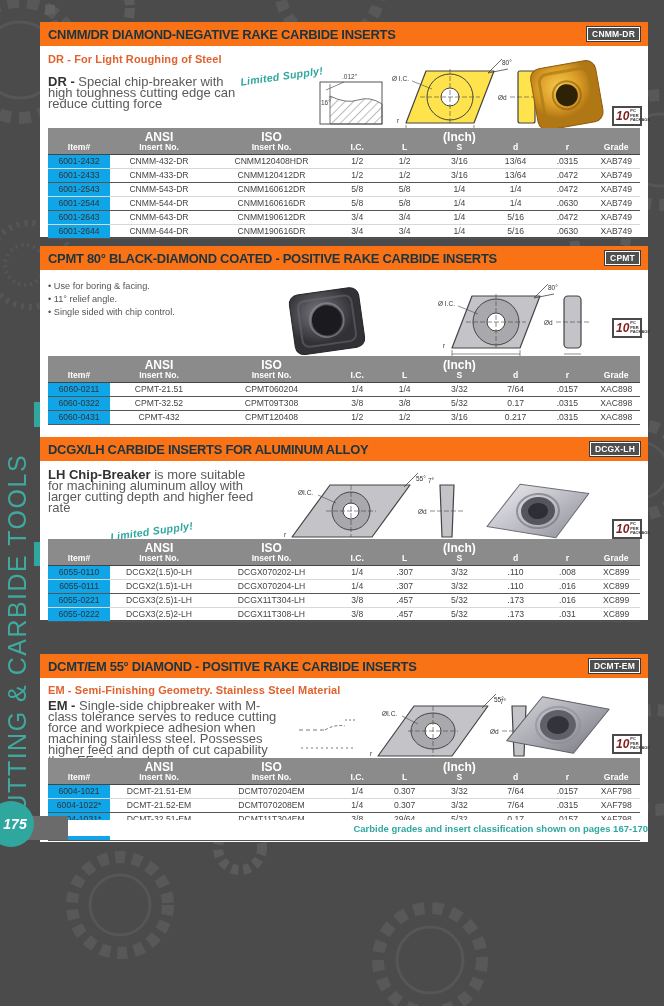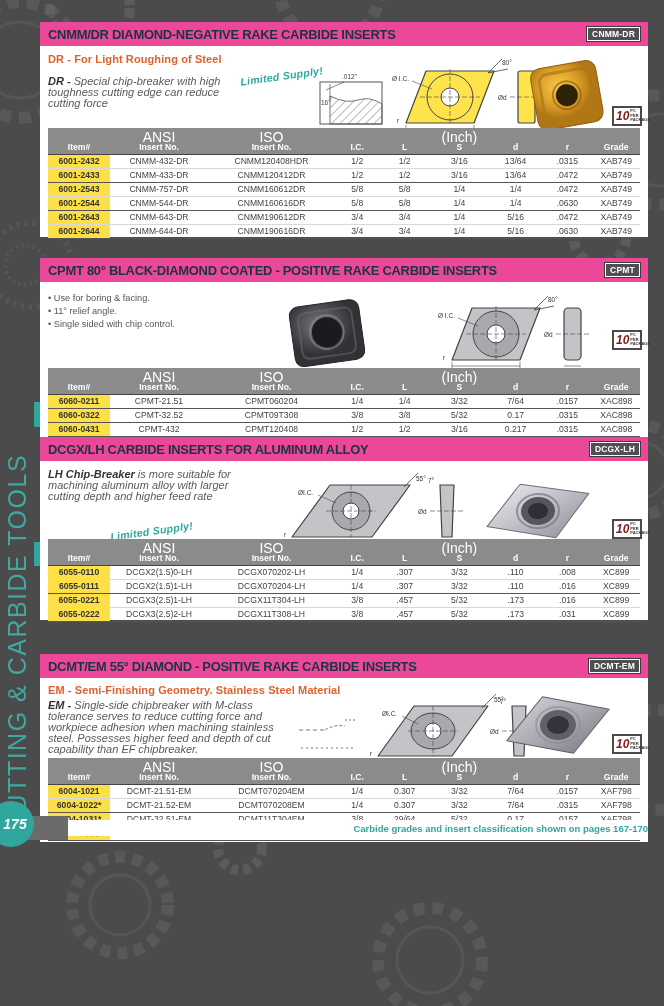--- a/index.html
+++ b/index.html
@@ -8,61 +8,61 @@
     background:#4b4b4b;
     font-family:"Liberation Sans", sans-serif;
   }
   
   .bg-decor{position:absolute;inset:0;pointer-events:none;}
   
   .card{
     position:absolute;left:40px;width:608px;background:#ffffff;
   }
   .bar{
-    position:absolute;left:0;top:0;width:100%;height:24px;background:#ec4899;
+    position:absolute;left:0;top:0;width:100%;height:24px;background:#f97316;
     display:flex;align-items:center;justify-content:space-between;box-sizing:border-box;
     padding:0 8px;
   }
   .bar-title{
     font-weight:bold;font-size:13.5px;color:#1c3340;letter-spacing:-0.3px;
     transform:scaleX(0.96);transform-origin:left center;white-space:nowrap;
   }
   .bar-badge{
     background:#4f4f4f;border:1.5px solid #ffffff;color:#ffffff;
     font-weight:bold;font-size:8.5px;padding:1px 4px;letter-spacing:0.2px;
     box-shadow:0 0 0 1px #3a3a3a;
   }
   .sub-orange{
     position:absolute;font-weight:bold;font-size:11px;color:#e0622f;letter-spacing:0.1px;white-space:nowrap;
   }
   .desc{
-    position:absolute;font-size:11px;color:#5a5a5a;line-height:11px;font-style:italic;
+    position:absolute;font-size:13px;color:#5a5a5a;line-height:11px;
   }
   .desc b{color:#333;}
   .limited{
     position:absolute;color:#2fa79f;font-weight:bold;font-style:italic;
     font-size:10.5px;transform:rotate(-8deg);letter-spacing:0.3px;white-space:nowrap;
   }
   .bullets{position:absolute;font-size:9.2px;color:#555;line-height:13px;}
   .bullets div::before{content:"• ";color:#555;}
   
   .tbl{position:absolute;}
   .thead{
     display:flex;background:#8b8b8b;color:#fff;height:26px;border-bottom:1.5px solid #444;
   }
   .th{display:flex;flex-direction:column;justify-content:flex-end;align-items:center;padding-bottom:2px;}
-  .th .top{font-size:14px;font-weight:normal;line-height:9px;min-height:9px;}
+  .th .top{font-size:12px;font-weight:bold;line-height:9px;min-height:9px;}
   .th .bot{font-size:8.6px;font-weight:bold;line-height:10px;}
   .tr{display:flex;height:13px;border-bottom:1px solid #d8d8d8;}
   .tr.group-end{border-bottom:1.4px solid #555;}
   .td{
     font-size:8.6px;color:#444;line-height:13px;text-align:center;
     overflow:hidden;white-space:nowrap;
   }
-  .td.c0{background:#fde047;font-weight:bold;color:#333;}
+  .td.c0{background:#0ea5e9;font-weight:normal;color:#333;}
   .c0{width:10.5%;} .c1{width:16.5%;} .c2{width:21.5%;} .c3{width:7.5%;}
   .c4{width:8.5%;} .c5{width:10%;} .c6{width:9%;} .c7{width:8.5%;} .c8{width:8%;}
   .footnote{position:absolute;font-size:7.5px;color:#888;}
   
   .pcbadge{
     position:absolute;width:30px;height:20px;background:#fff;border:2px solid #4a4a4a;
     display:flex;align-items:center;box-sizing:border-box;padding-left:2px;
   }
   .pcbadge .qty{color:#7f1d1d;font-weight:bold;font-style:italic;font-size:12px;line-height:12px;}
   .pcbadge .stack{display:flex;flex-direction:column;margin-left:1px;}
@@ -255,21 +255,21 @@
           <div class="td c2">CNMM120412DR</div>
           <div class="td c3">1/2</div>
           <div class="td c4">1/2</div>
           <div class="td c5">3/16</div>
           <div class="td c6">13/64</div>
           <div class="td c7">.0472</div>
           <div class="td c8">XAB749</div>
         </div>
         <div class="tr">
           <div class="td c0">6001-2543</div>
-          <div class="td c1">CNMM-757-DR</div>
+          <div class="td c1">CNMM-543-DR</div>
           <div class="td c2">CNMM160612DR</div>
           <div class="td c3">5/8</div>
           <div class="td c4">5/8</div>
           <div class="td c5">1/4</div>
           <div class="td c6">1/4</div>
           <div class="td c7">.0472</div>
           <div class="td c8">XAB749</div>
         </div>
         <div class="tr group-end">
           <div class="td c0">6001-2544</div>
@@ -301,21 +301,21 @@
           <div class="td c4">3/4</div>
           <div class="td c5">1/4</div>
           <div class="td c6">5/16</div>
           <div class="td c7">.0630</div>
           <div class="td c8">XAB749</div>
         </div>
       </div>
   </div>
 </div>
 
-<div class="card" style="top:246px;height:212px;margin-top:12px;">
+<div class="card" style="top:246px;height:212px;">
   <div class="bar">
     <span class="bar-title">CPMT 80° BLACK-DIAMOND COATED - POSITIVE RAKE CARBIDE INSERTS</span>
     <span class="bar-badge">CPMT</span>
   </div>
   <div class="bullets" style="left:8px;top:34px;">
     <div>Use for boring &amp; facing.</div>
     <div>11° relief angle.</div>
     <div>Single sided with chip control.</div>
   </div>
 

